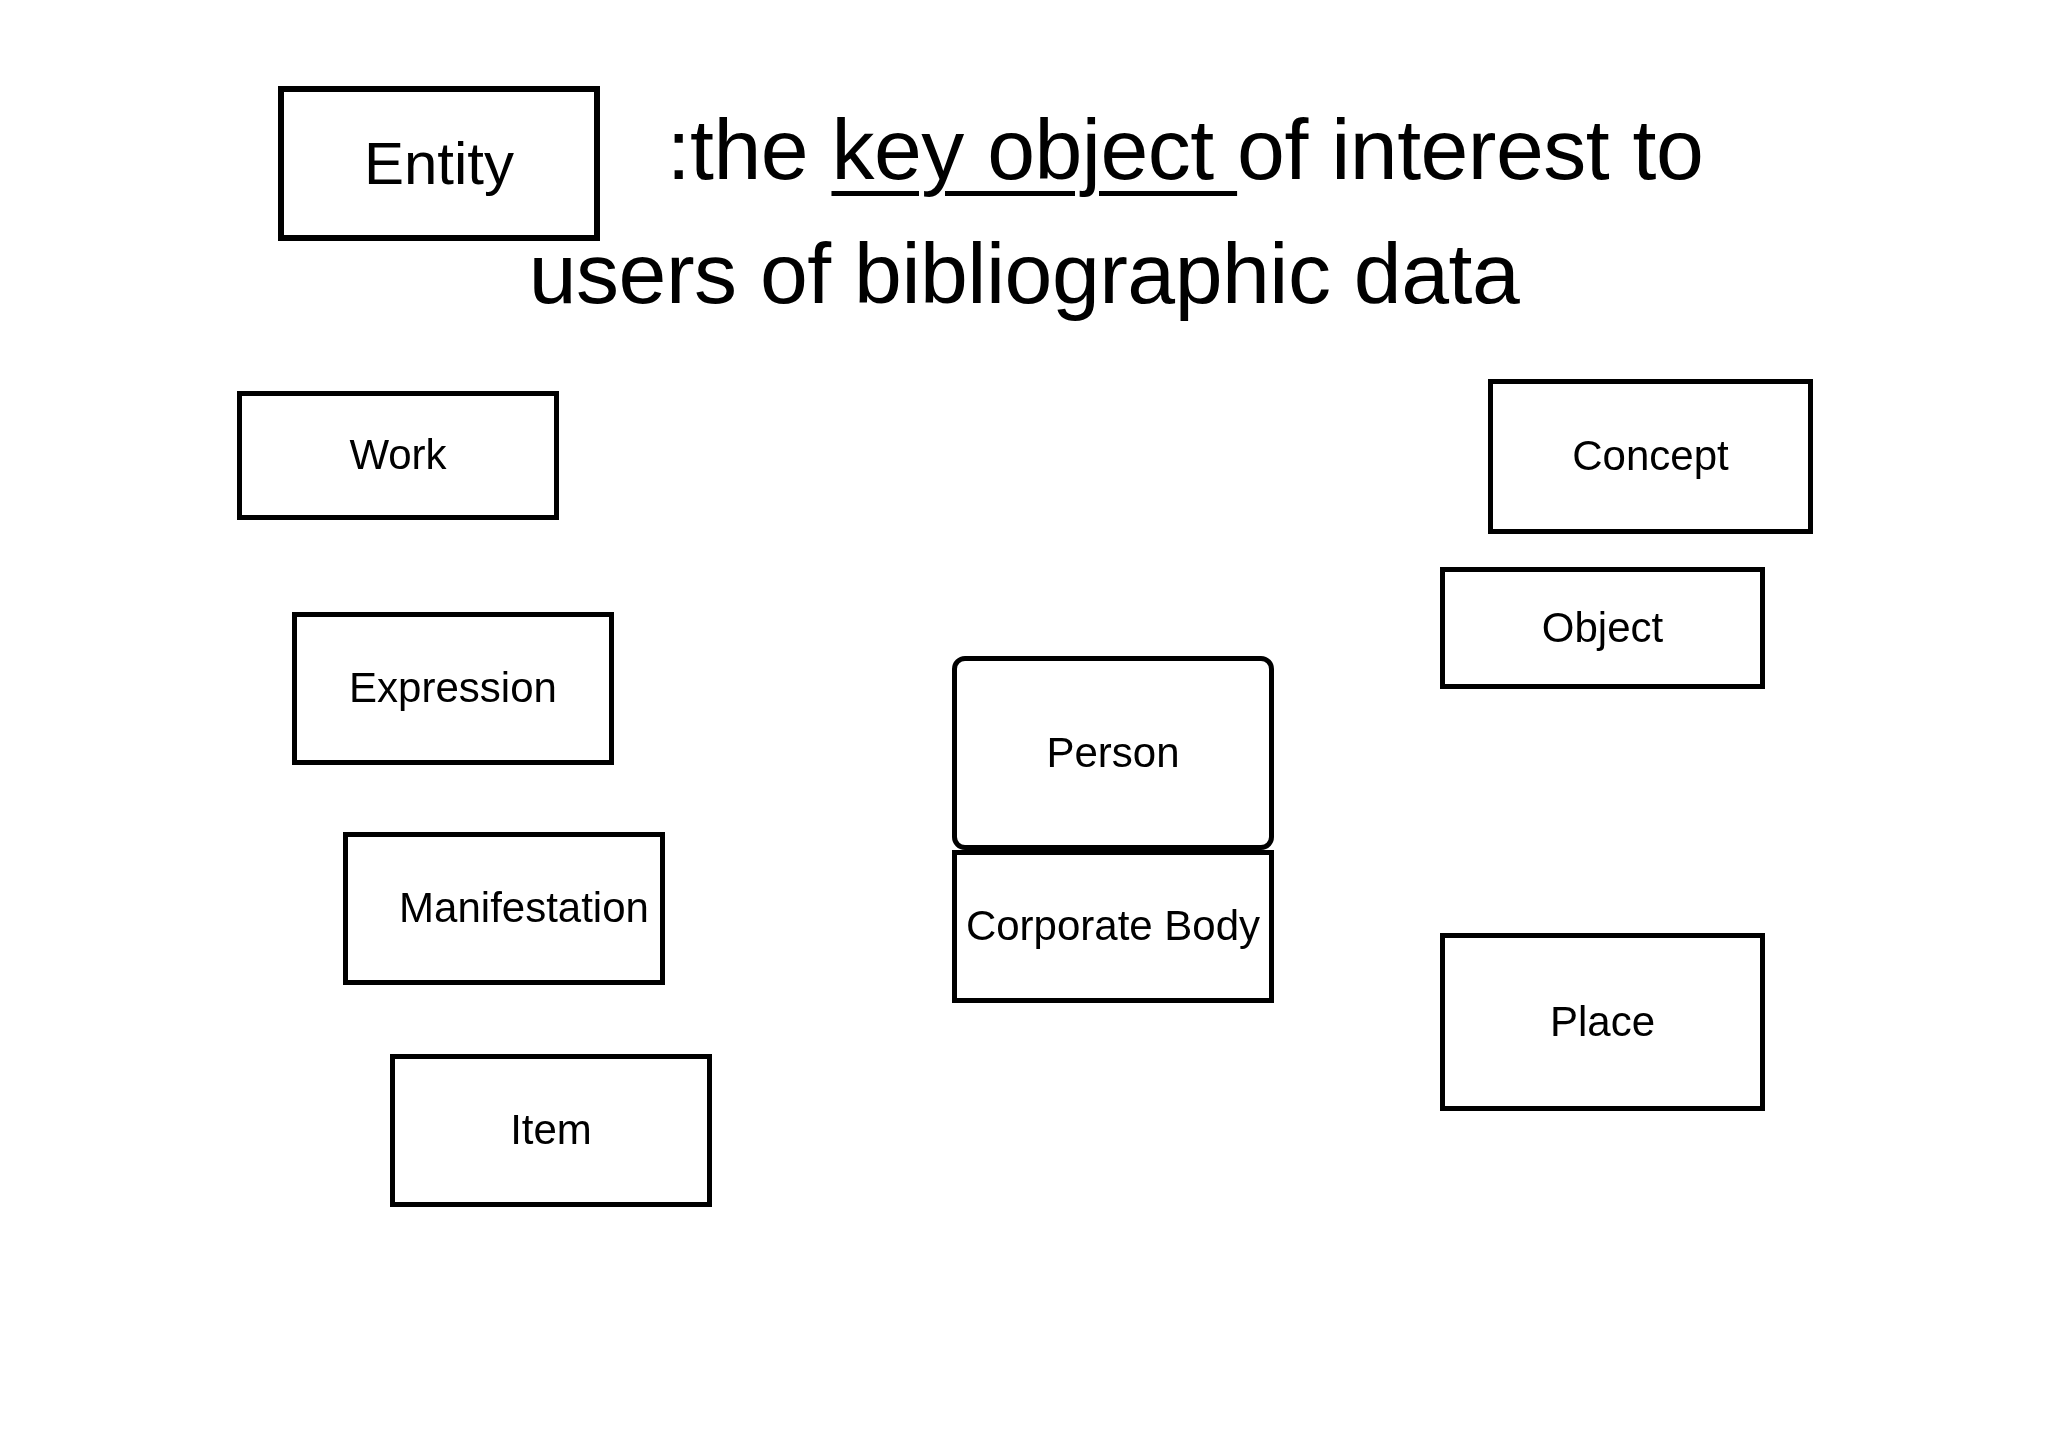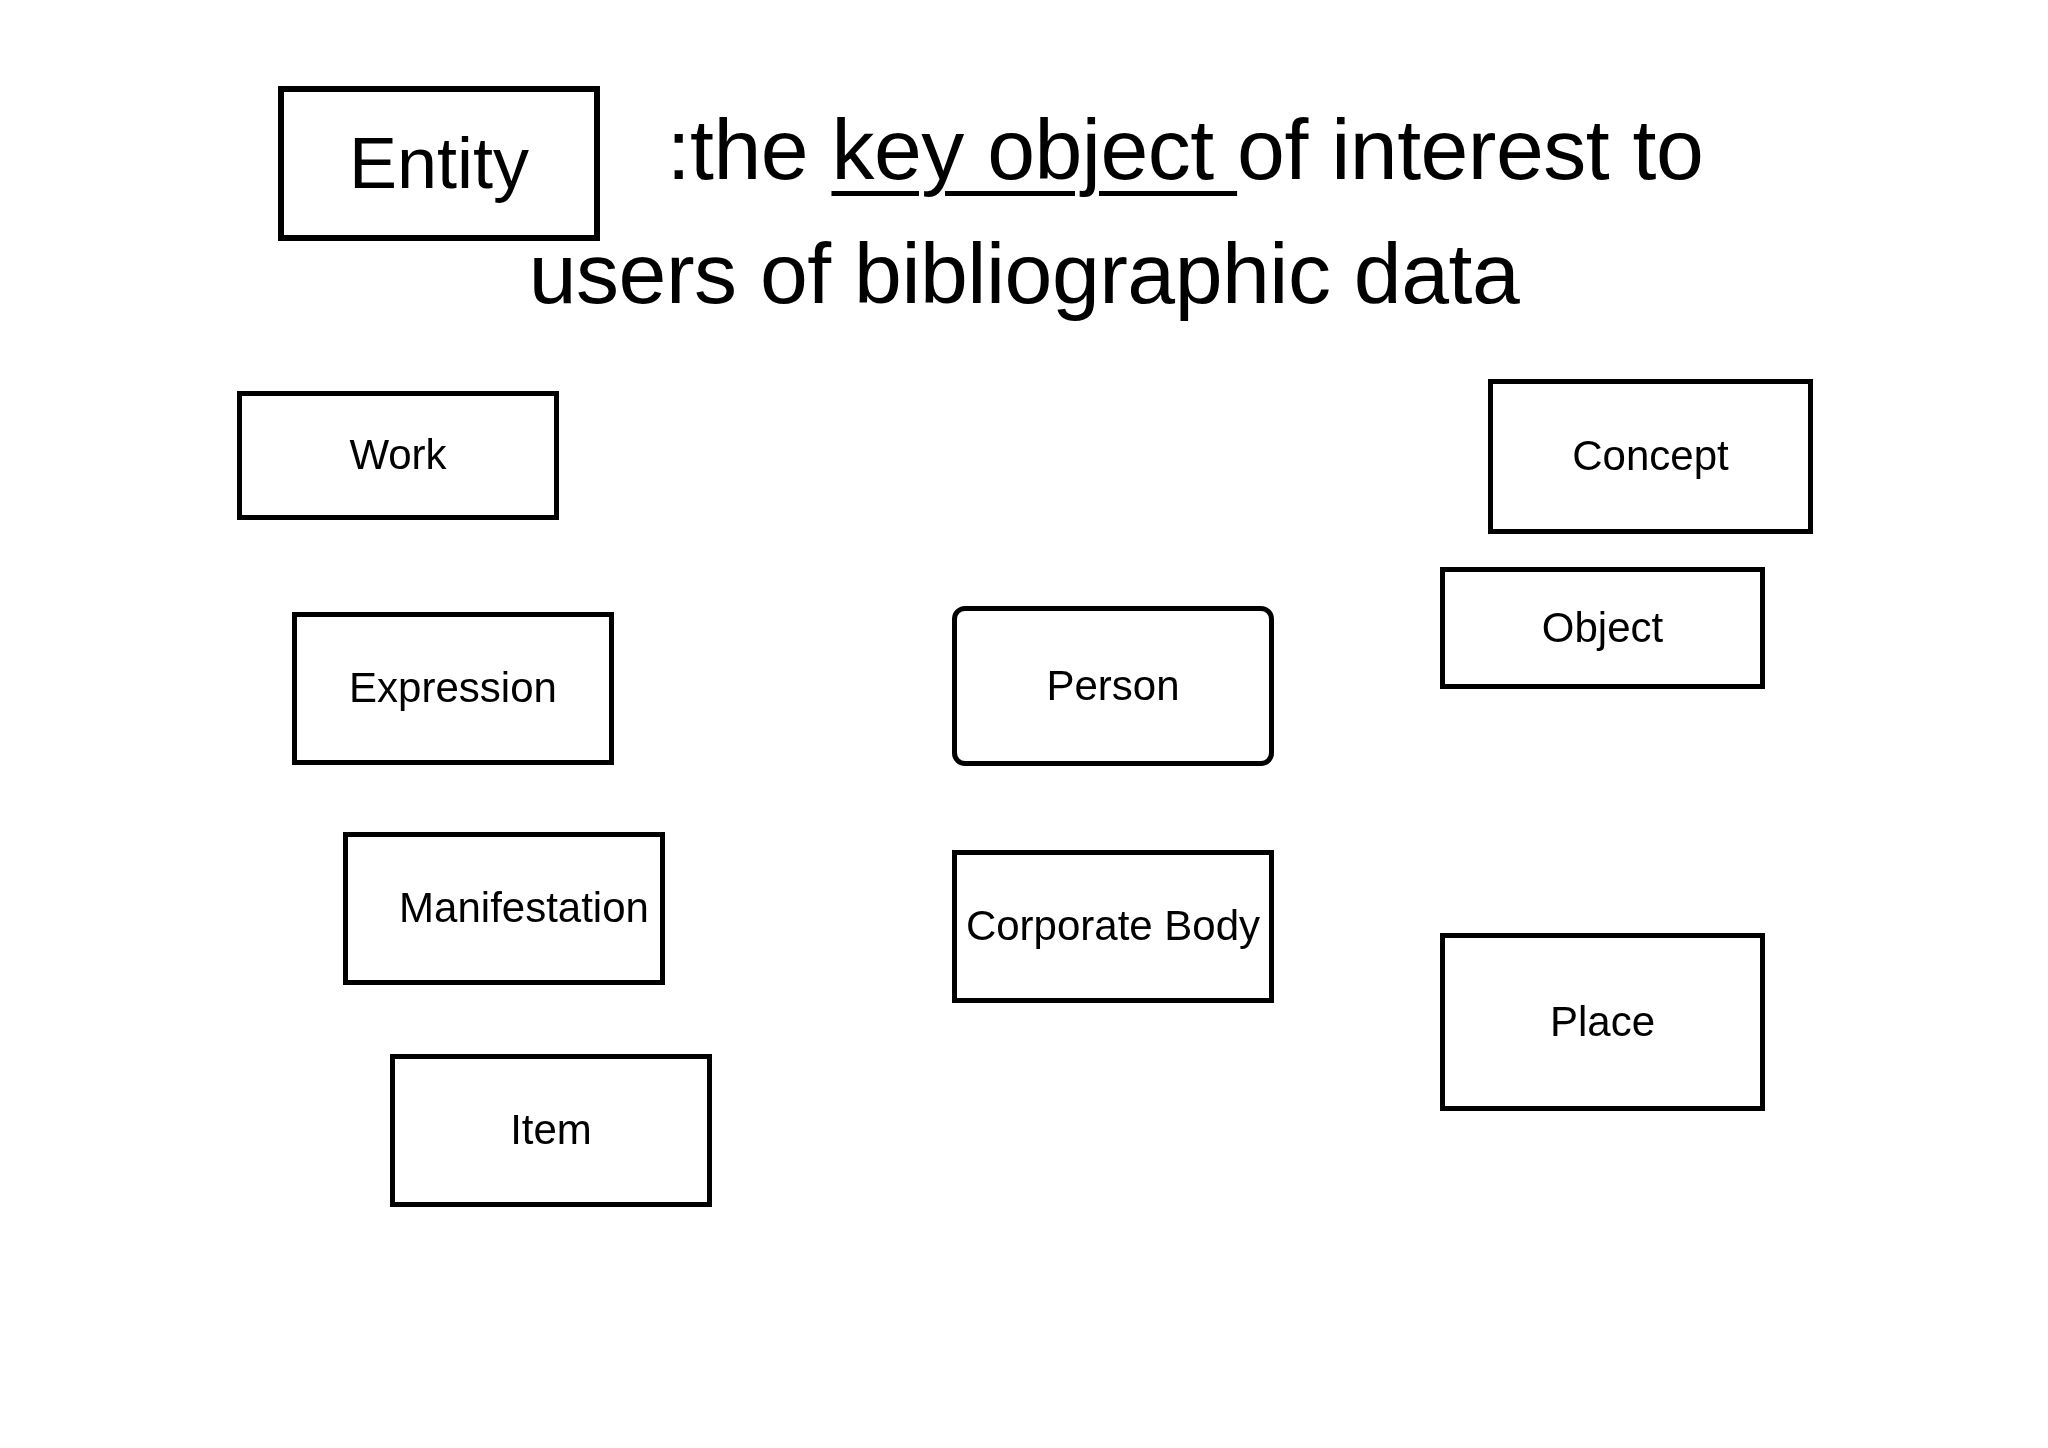--- a/index.html
+++ b/index.html
@@ -68,31 +68,31 @@
   
   #box-entity {
     left: 278px;
     top: 86px;
     width: 322px;
     height: 155px;
     border-width: 6px;
     z-index: 5;
   }
   #box-entity > .ebox-label {
-    font-size: 72px;
+    font-size: 60px;
   }
 
   
   #box-work          { left: 237px; top: 391px;  width: 322px; height: 129px; }
   #box-expression    { left: 292px; top: 612px;  width: 322px; height: 153px; }
   #box-manifestation { left: 343px; top: 832px;  width: 322px; height: 153px; padding-left: 40px; }
   #box-item          { left: 390px; top: 1054px; width: 322px; height: 153px; }
 
   
-  #box-person         { left: 952px; top: 606px; width: 322px; height: 160px; border-radius: 13px; }
+  #box-person         { left: 952px; top: 656px; width: 322px; height: 194px; border-radius: 13px; }
   #box-corporate-body { left: 952px; top: 850px; width: 322px; height: 153px; }
 
   
   #box-concept { left: 1488px; top: 379px;  width: 325px; height: 155px; }
   #box-object  { left: 1440px; top: 567px;  width: 325px; height: 122px; }
   #box-event   { left: 1440px; top: 754px;  width: 325px; height: 155px; }
   #box-place   { left: 1440px; top: 933px;  width: 325px; height: 178px; }
 </style>
 </head>
 <body>

